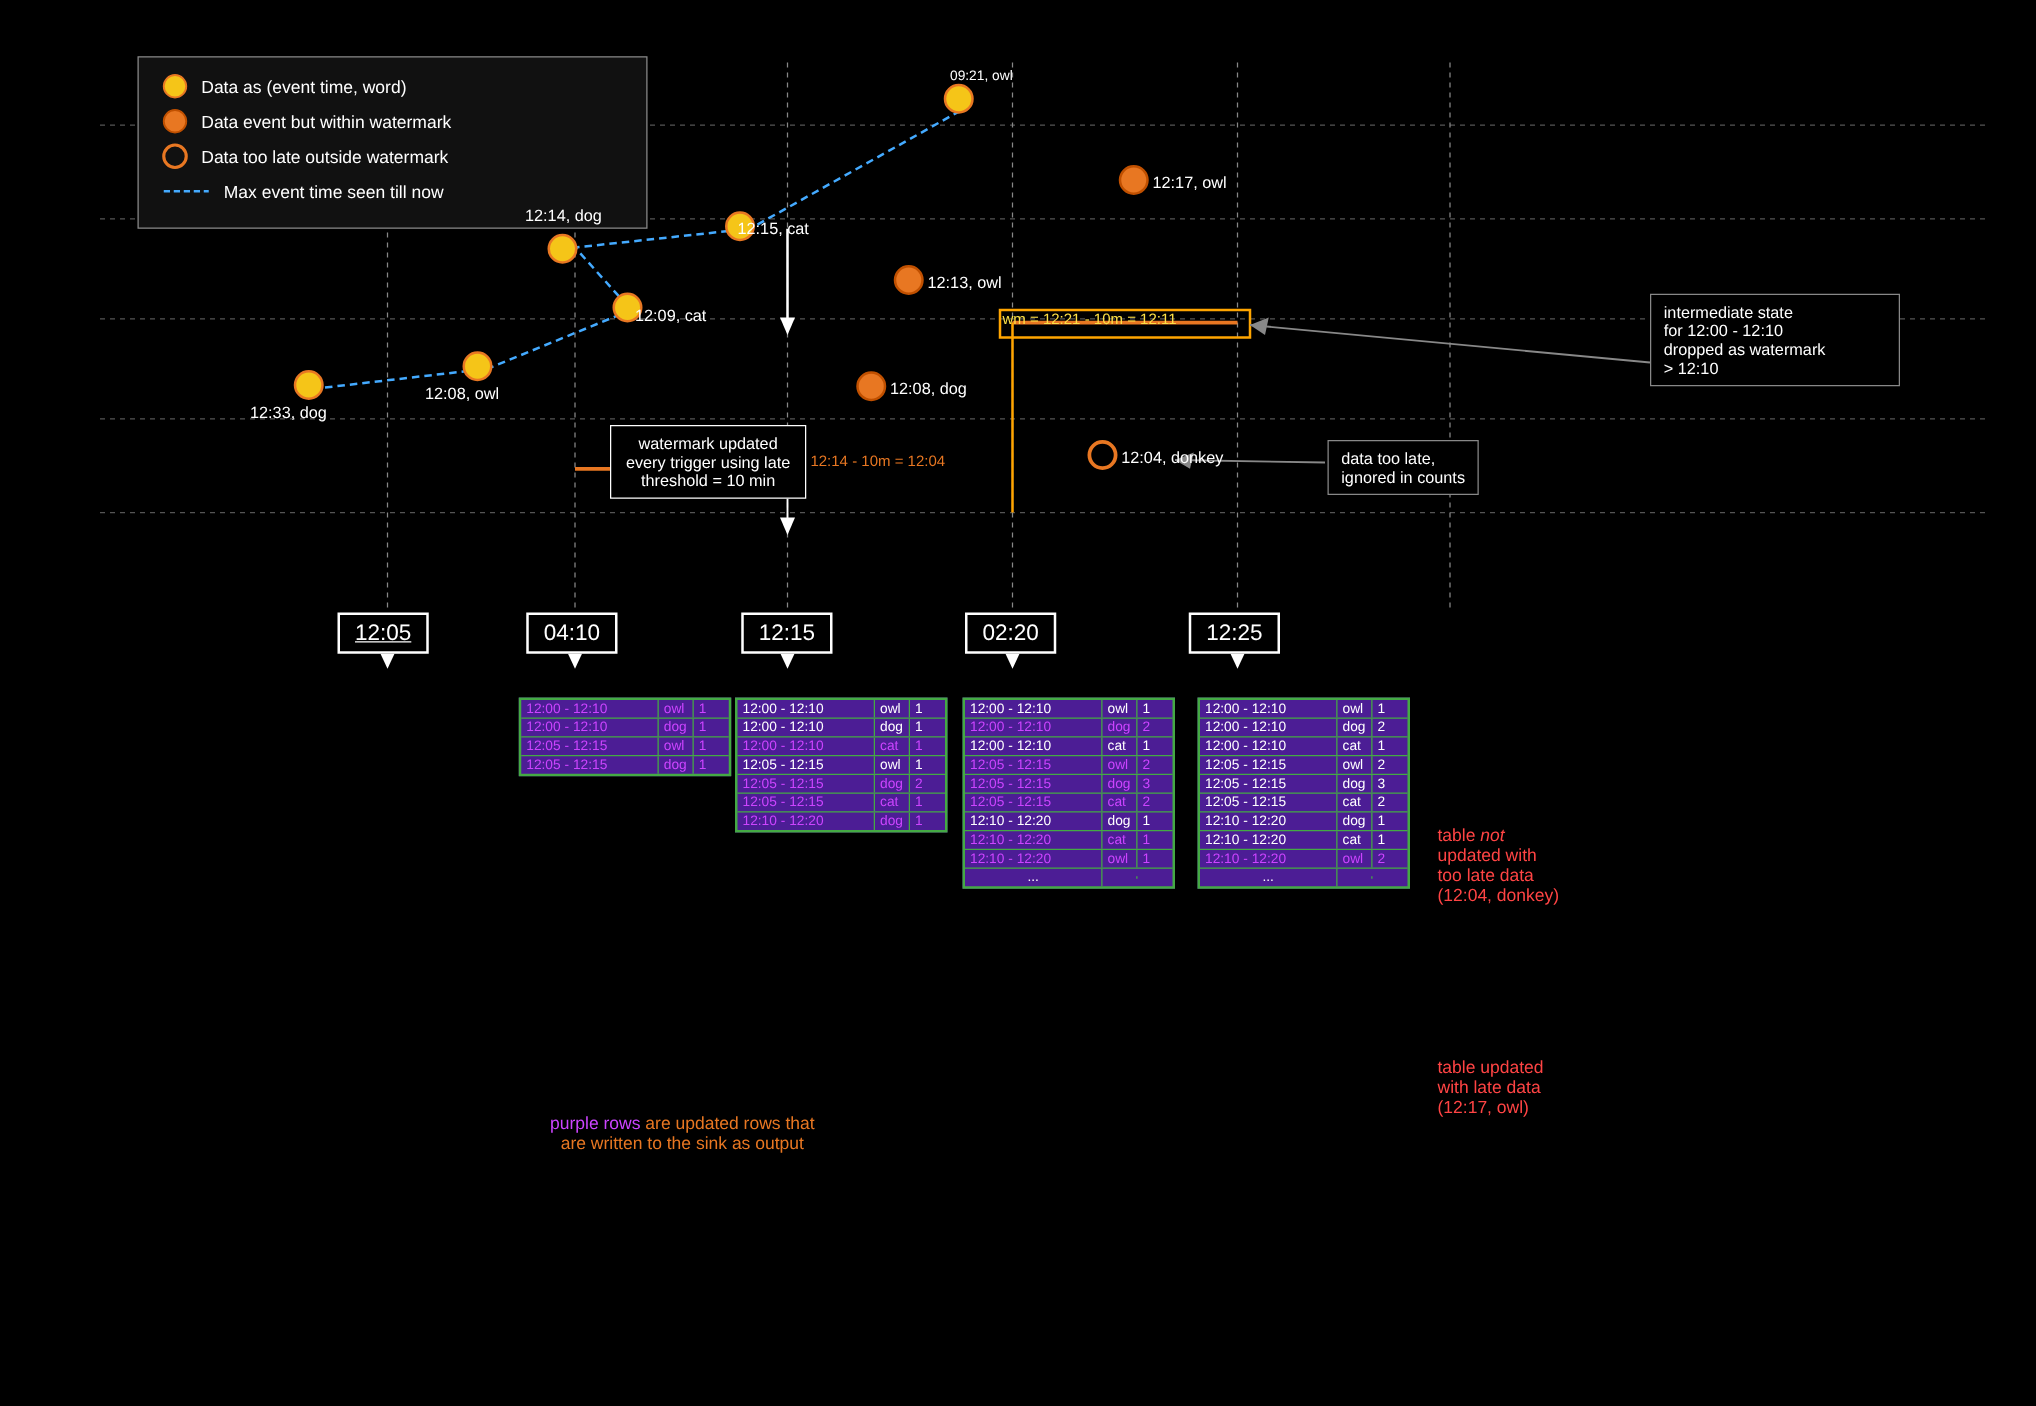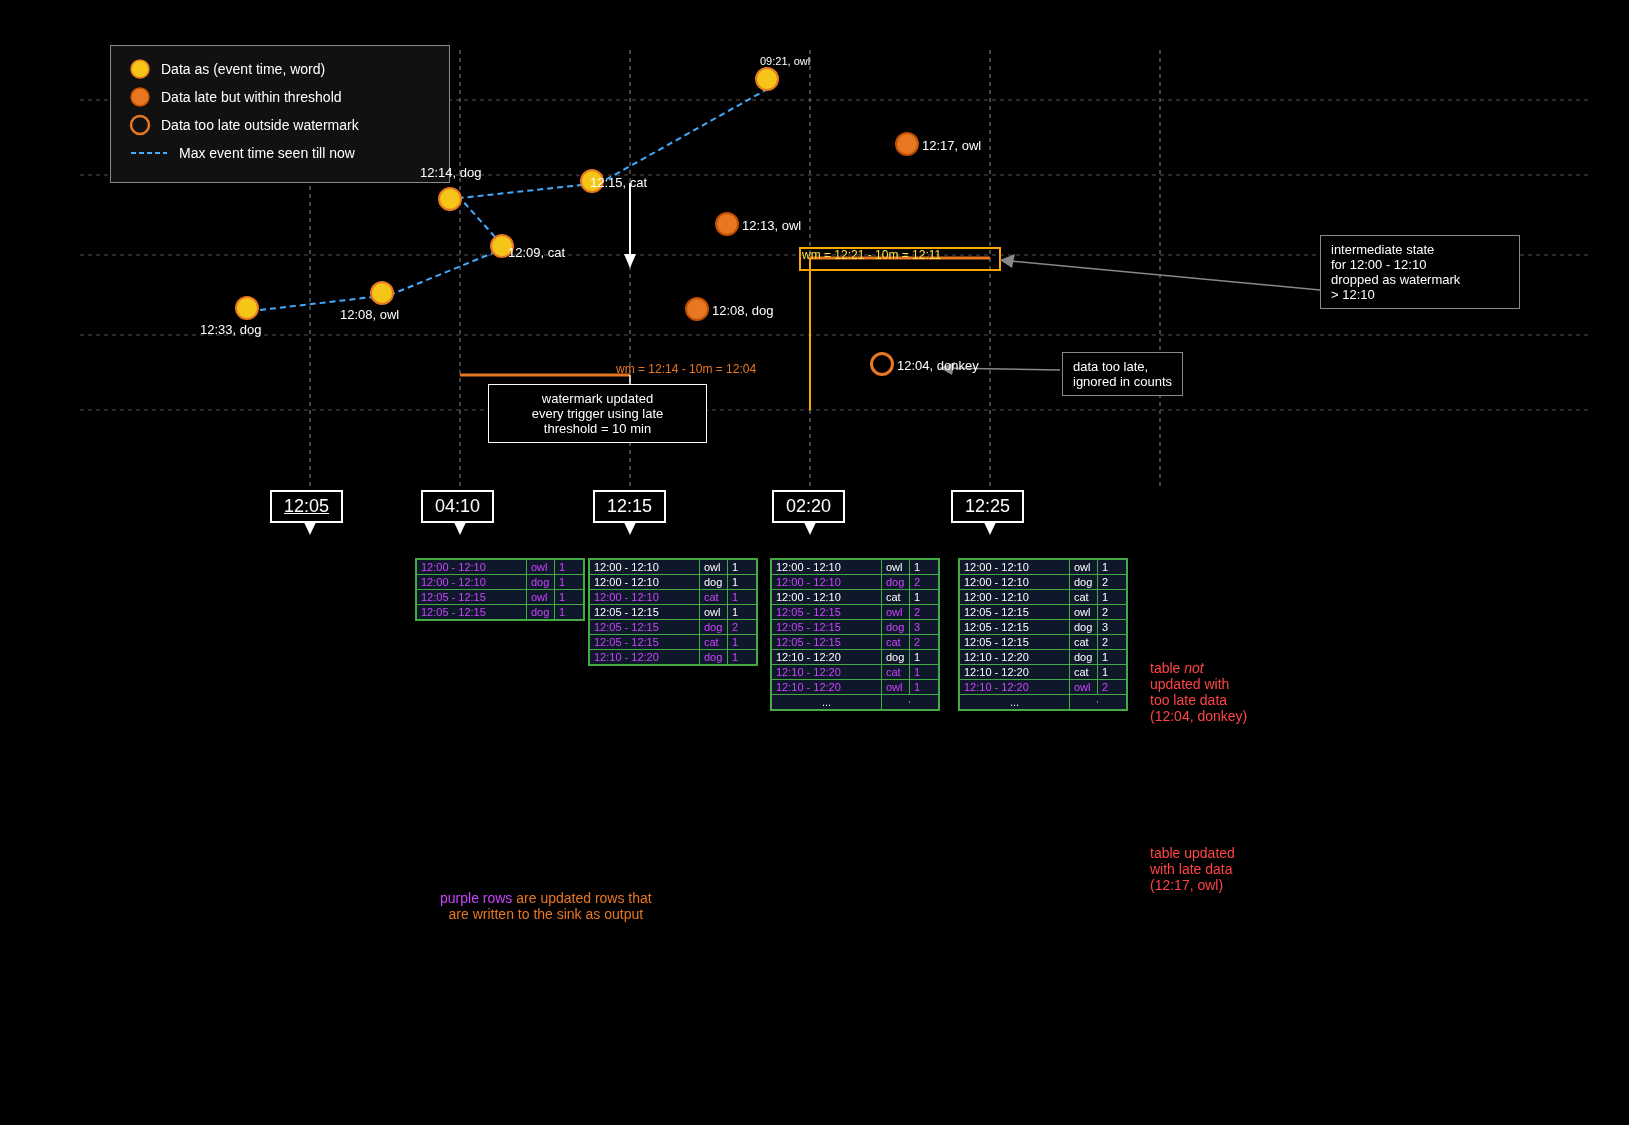--- a/index.html
+++ b/index.html
@@ -13,21 +13,21 @@
       position: relative;
     }
     
     .legend {
       position: absolute;
       top: 45px;
       left: 110px;
       border: 1px solid #888;
       background: #111;
       padding: 12px 18px;
-      width: 340px;
+      width: 408px;
     }
     .legend-item {
       display: flex;
       align-items: center;
       margin-bottom: 6px;
       font-size: 14px;
       color: #fff;
     }
     .legend-icon {
       width: 22px;
@@ -57,21 +57,21 @@
       color: #fff;
       font-weight: normal;
       border: 2px solid #fff;
       padding: 4px 12px;
       background: #000;
     }
     
     .state-table {
       position: absolute;
       border: 2px solid #4a4;
-      background: #0f172a;
+      background: #4c1d95;
       font-size: 11px;
     }
     .state-table-row {
       display: flex;
       border-bottom: 1px solid #4a4;
       align-items: center;
     }
     .state-table-row:last-child {
       border-bottom: none;
     }
@@ -179,21 +179,21 @@
   <div class="legend-item">
     <svg class="legend-icon" viewBox="0 0 22 22">
       <circle cx="11" cy="11" r="9" fill="#f5c518" stroke="#e87722" stroke-width="1.5"></circle>
     </svg>
     <span>Data as (event time, word)</span>
   </div>
   <div class="legend-item">
     <svg class="legend-icon" viewBox="0 0 22 22">
       <circle cx="11" cy="11" r="9" fill="#e87722" stroke="#c05000" stroke-width="1.5"></circle>
     </svg>
-    <span>Data late but within threshold</span>
+    <span>Data event but within watermark</span>
   </div>
   <div class="legend-item">
     <svg class="legend-icon" viewBox="0 0 22 22">
       <circle cx="11" cy="11" r="9" fill="none" stroke="#e87722" stroke-width="2.5"></circle>
     </svg>
     <span>Data too late outside watermark</span>
   </div>
   <div class="legend-item">
     <svg class="legend-icon" viewBox="0 0 40 22" style="width:40px">
       <line x1="2" y1="11" x2="38" y2="11" stroke="#44aaff" stroke-width="2" stroke-dasharray="5,3"></line>
@@ -244,21 +244,21 @@
 
 <div class="time-axis-label" style="left:270px;top:490px;text-decoration:underline;">12:05</div>
 <div class="time-axis-label" style="left:421px;top:490px;">04:10</div>
 <div class="time-axis-label" style="left:593px;top:490px;">12:15</div>
 <div class="time-axis-label" style="left:772px;top:490px;">02:20</div>
 <div class="time-axis-label" style="left:951px;top:490px;">12:25</div>
 
 <div class="label" style="left:616px;top:362px;font-size:12px;color:#e87722;">wm = 12:14 - 10m = 12:04</div>
 <div class="label" style="left:802px;top:248px;font-size:12px;color:#fde047;">wm = 12:21 - 10m = 12:11</div>
 
-<div class="wm-updated-box" style="left:488px;top:340px;width:219px;margin-top:44px;">
+<div class="wm-updated-box" style="left:488px;top:340px;width:157px;">
   <span>watermark updated<br>every trigger using late<br>threshold = 10 min</span>
 </div>
 
 <div class="annotation-plain" style="left:1320px;top:235px;width:200px;font-size:13px;">
   intermediate state<br>for 12:00 - 12:10<br>dropped as watermark<br>&gt; 12:10
 </div>
 
 <div class="annotation-plain" style="left:1062px;top:352px;font-size:13px;">
   data too late,<br>ignored in counts
 </div>

